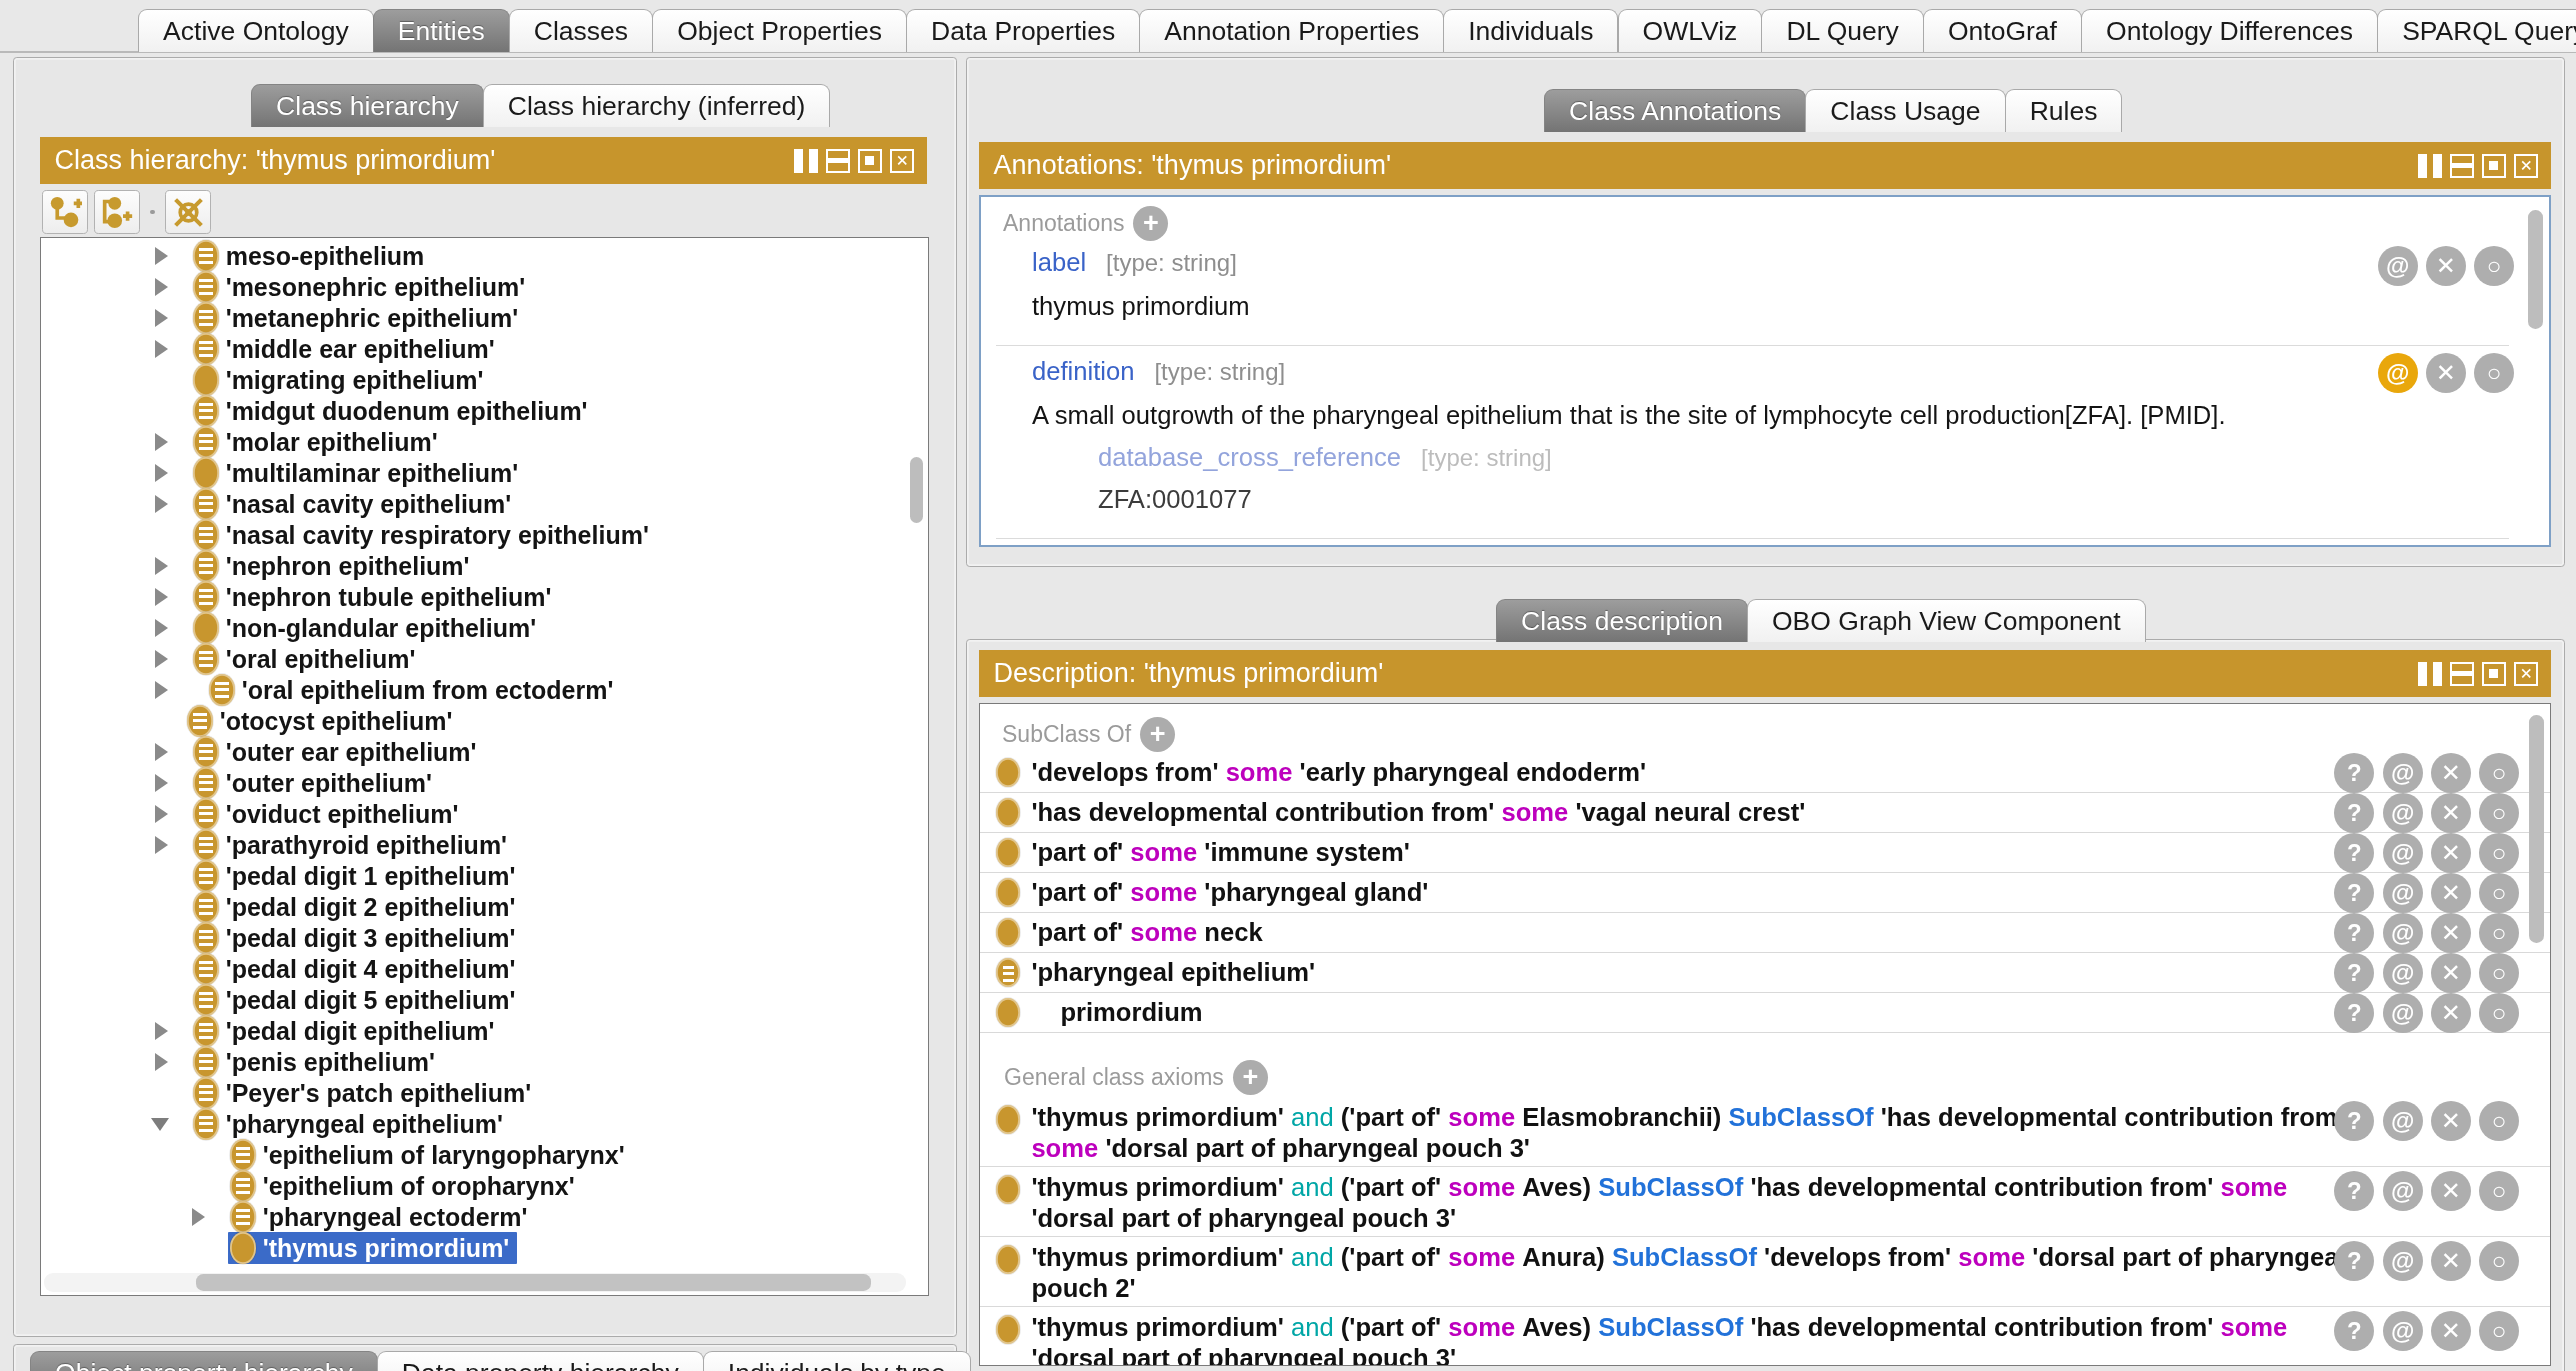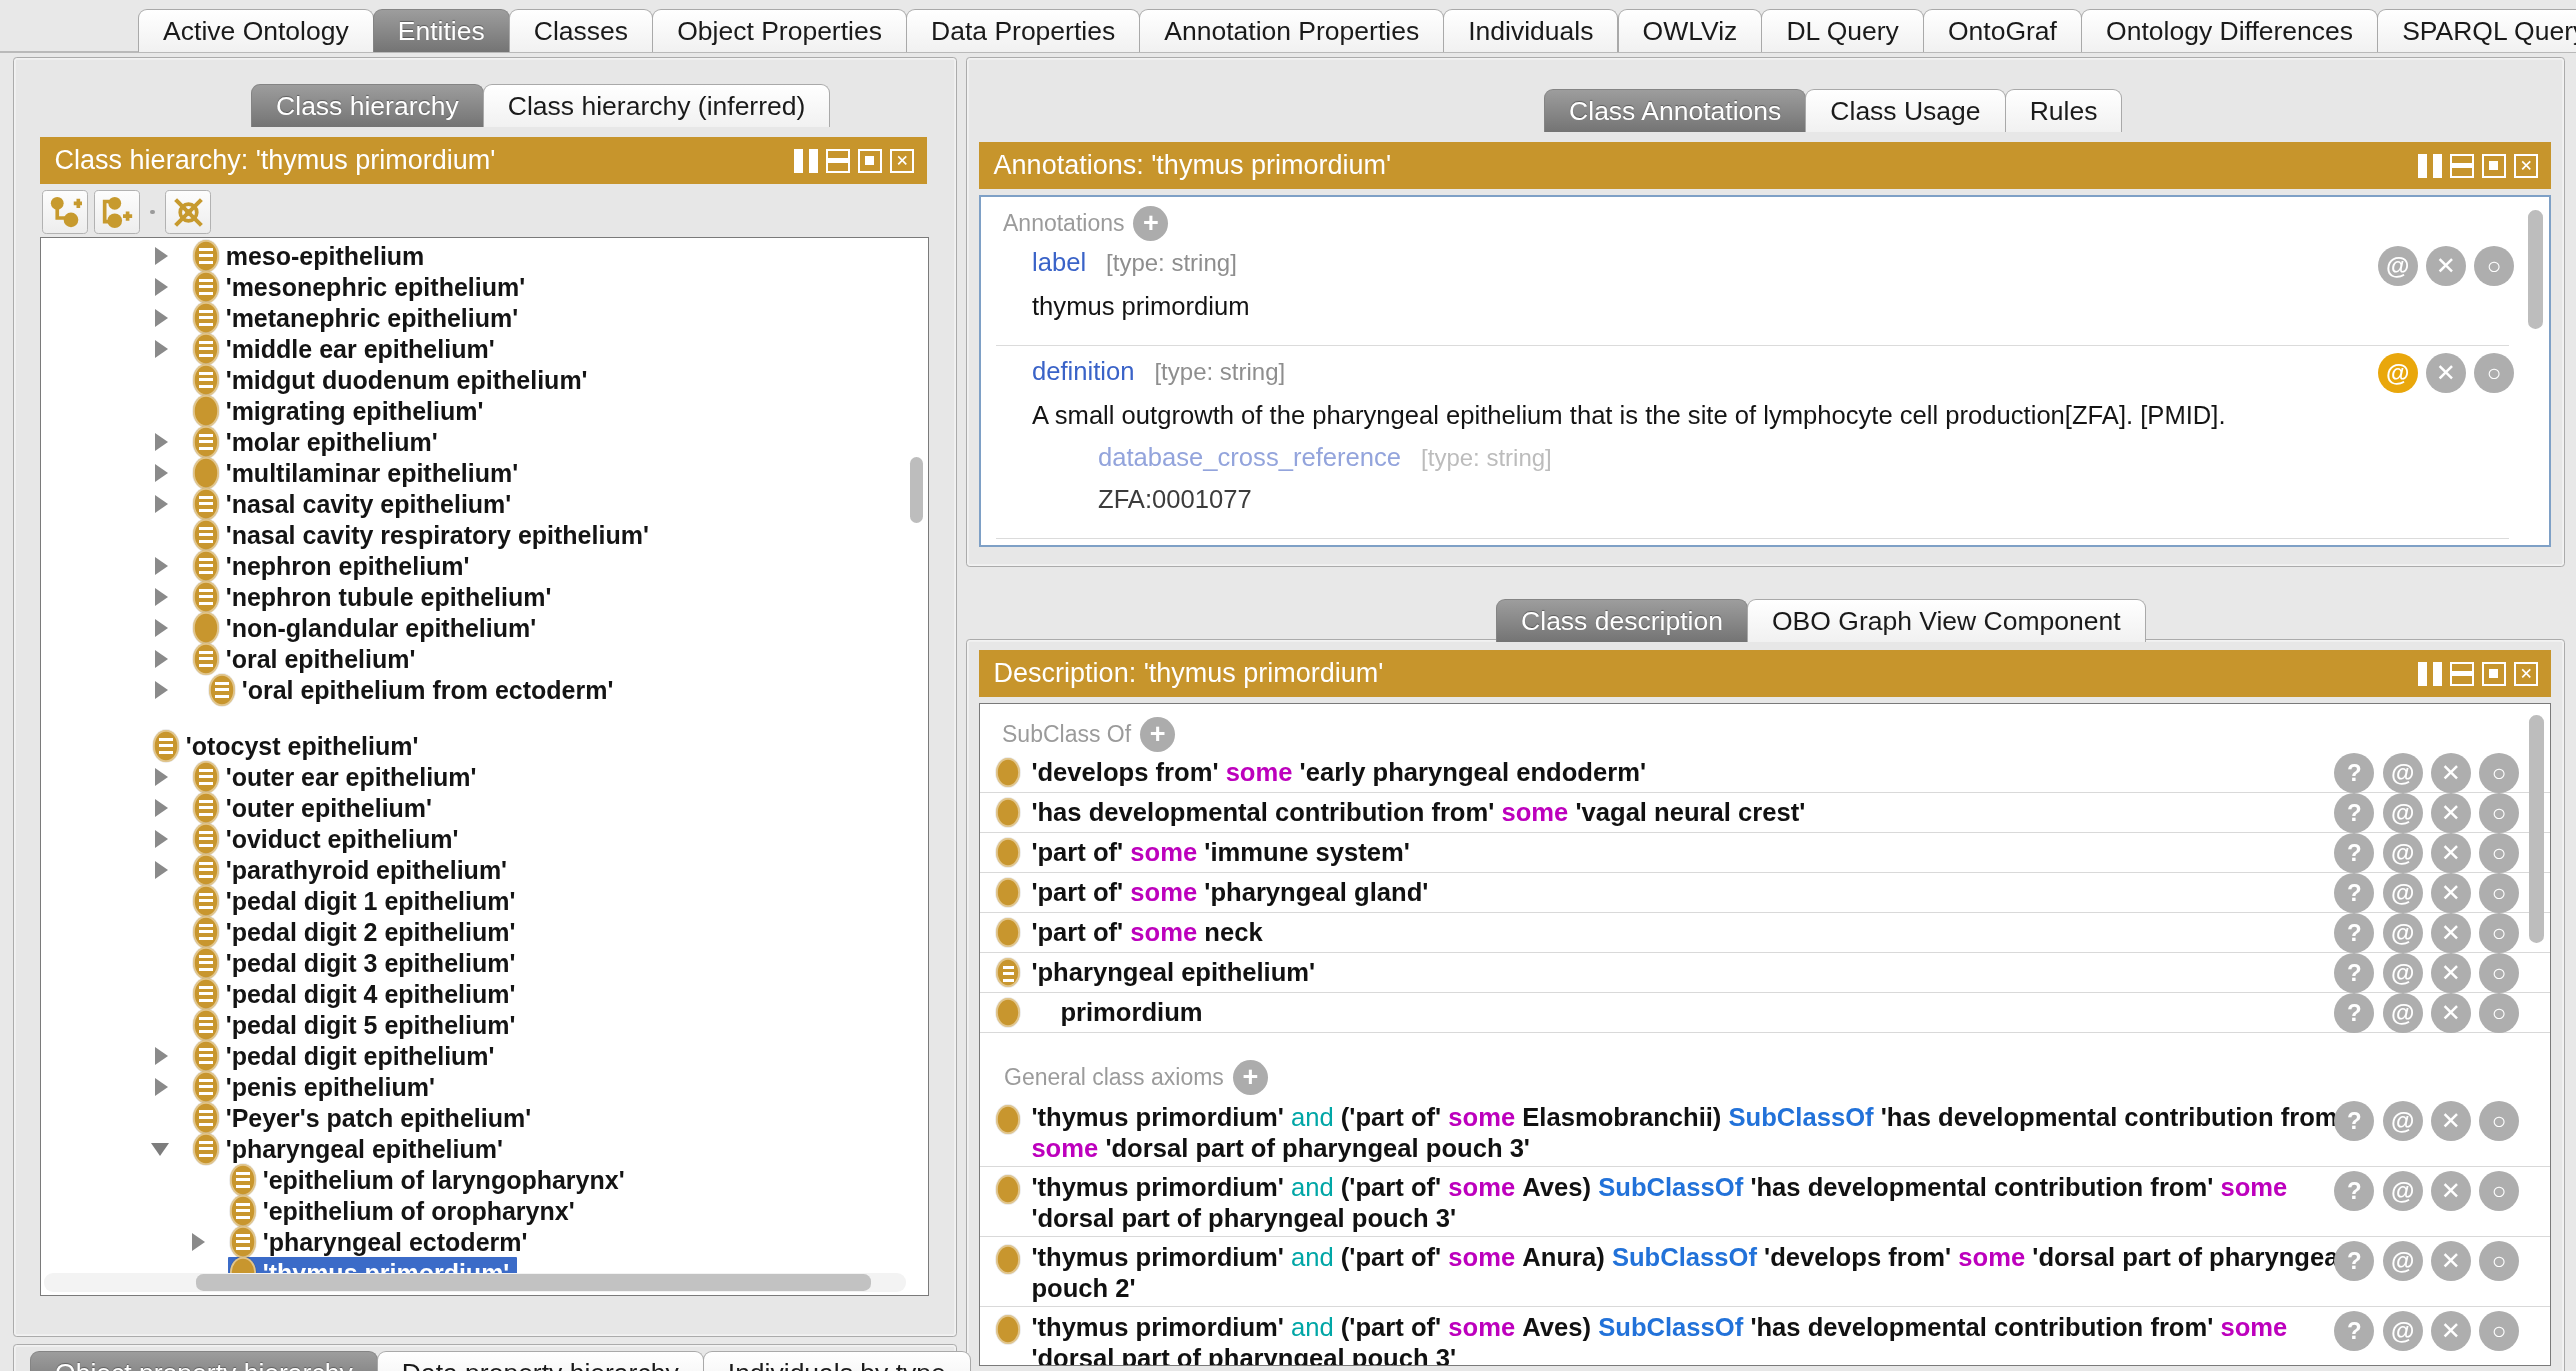--- a/index.html
+++ b/index.html
@@ -188,32 +188,32 @@
           <span class="tg"></span>
         </span>
         <span class="hl">
           <span class="ci defined"></span>
           <span class="tlabel">'middle ear epithelium'</span>
         </span>
       </div>
       <div class="trow" style="padding-left: 110px;">
         <span class="tg-slot"></span>
         <span class="hl">
-          <span class="ci defined"></span>
-          <span class="tlabel">'midgut duodenum epithelium'</span>
-        </span>
-      </div>
-      <div class="trow" style="padding-left: 110px;">
-        <span class="tg-slot"></span>
-        <span class="hl">
           <span class="ci "></span>
           <span class="tlabel">'migrating epithelium'</span>
         </span>
       </div>
       <div class="trow" style="padding-left: 110px;">
+        <span class="tg-slot"></span>
+        <span class="hl">
+          <span class="ci defined"></span>
+          <span class="tlabel">'midgut duodenum epithelium'</span>
+        </span>
+      </div>
+      <div class="trow" style="padding-left: 110px;">
         <span class="tg-slot">
           <span class="tg"></span>
         </span>
         <span class="hl">
           <span class="ci defined"></span>
           <span class="tlabel">'molar epithelium'</span>
         </span>
       </div>
       <div class="trow" style="padding-left: 110px;">
         <span class="tg-slot">
@@ -278,21 +278,21 @@
       </div>
       <div class="trow" style="padding-left: 110px; gap: 16px;">
         <span class="tg-slot">
           <span class="tg"></span>
         </span>
         <span class="hl">
           <span class="ci defined"></span>
           <span class="tlabel">'oral epithelium from ectoderm'</span>
         </span>
       </div>
-      <div class="trow" style="padding-left: 70px; margin-top: 25px;">
+      <div class="trow" style="padding-left: 104px;">
         <span class="tg-slot"></span>
         <span class="hl">
           <span class="ci defined"></span>
           <span class="tlabel">'otocyst epithelium'</span>
         </span>
       </div>
       <div class="trow" style="padding-left: 110px;">
         <span class="tg-slot">
           <span class="tg"></span>
         </span>

